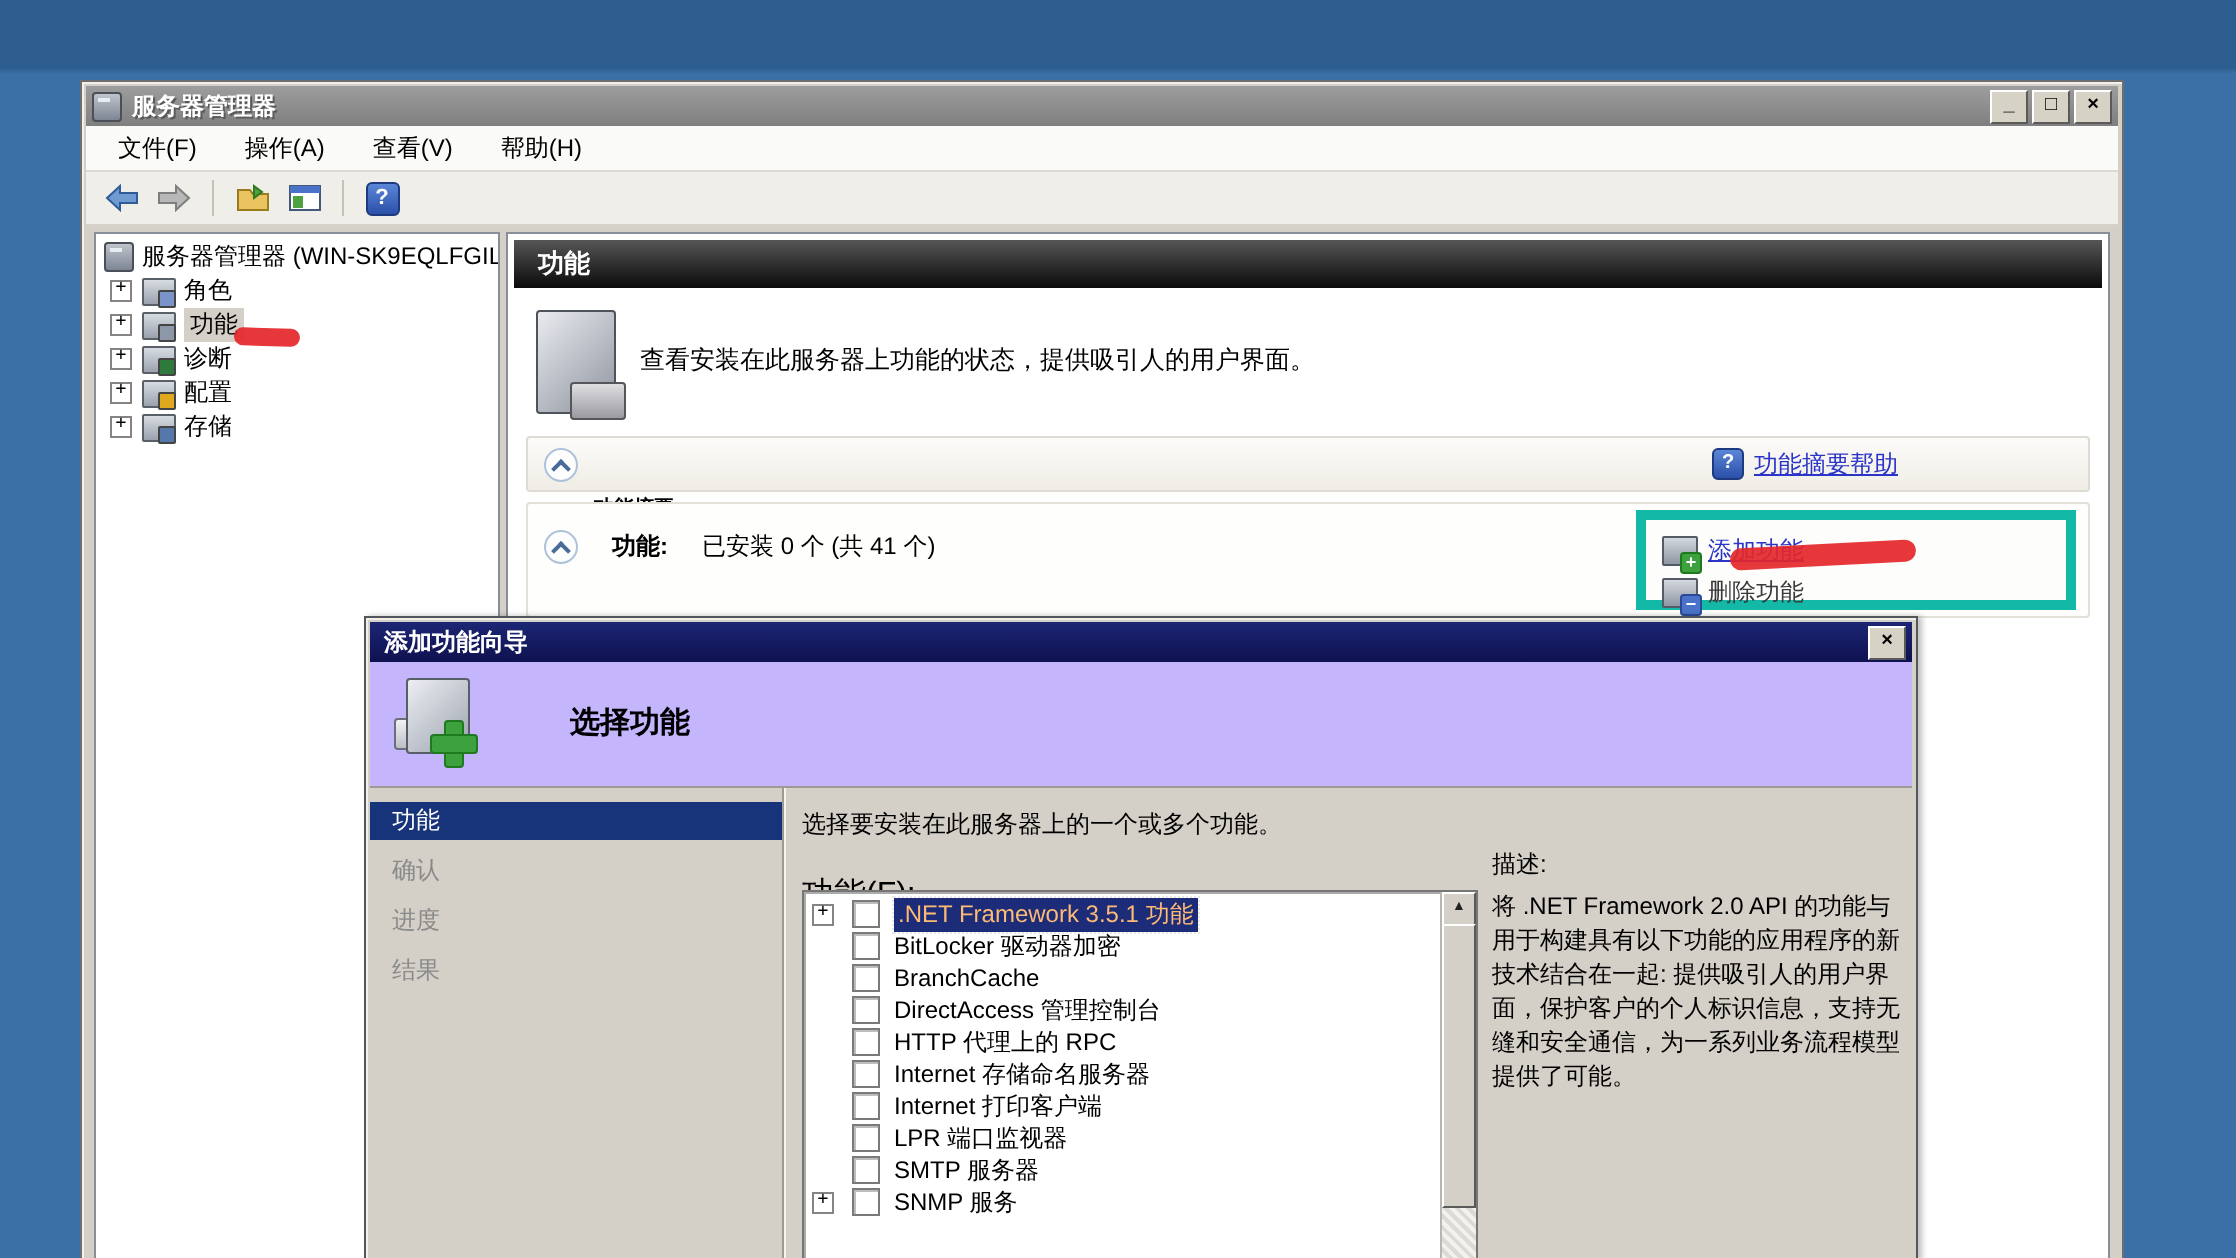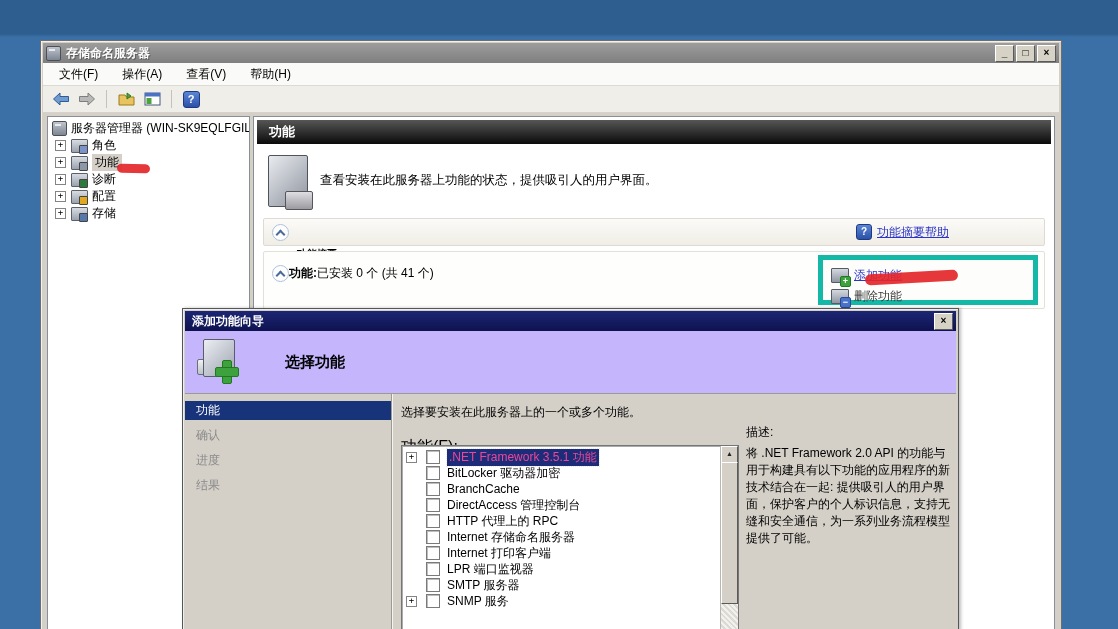--- a/index.html
+++ b/index.html
@@ -66,21 +66,21 @@
   .s-head .s-title{font-weight:bold;font-size:10px;margin-left:8px;margin-top:44px;}
   .chev{width:15px;height:15px;border:1px solid #AEC2DA;border-radius:50%;background:#FDFDFD;
     position:relative;flex:none;}
   .chev::after{content:"";position:absolute;left:4px;top:6px;width:5px;height:5px;
     border-top:2px solid #4A6B9A;border-left:2px solid #4A6B9A;transform:rotate(45deg);}
   .s-head .spacer{flex:1;}
   .hl{display:flex;align-items:center;gap:5px;}
   a.bluelink{color:#2B35C8;text-decoration:underline;font-size:12px;cursor:pointer;}
   .s-body{margin-top:5px;height:56px;border:1px solid #E2E0D8;border-radius:2px;background:#FEFEFD;
     position:relative;}
-  .s-row{position:absolute;left:8px;top:13px;display:flex;align-items:center;gap:0;font-size:12px;}
+  .s-row{position:absolute;left:8px;top:13px;display:flex;align-items:center;gap:17px;font-size:12px;}
   .s-row b{font-size:12px;}
   .links-box{position:absolute;right:6px;top:3px;bottom:3px;width:202px;border:5px solid #14b8a6;
     background:#FDFDFC;padding:5px 0 0 8px;}
   .linkrow{display:flex;align-items:center;gap:5px;height:21px;}
   .srv-ico{width:16px;height:13px;position:relative;flex:none;
     background:linear-gradient(180deg,#D4D8DE,#8F97A4);border:1px solid #555B64;border-radius:1px;}
   .srv-ico::after{content:"+";position:absolute;right:-3px;bottom:-5px;width:9px;height:9px;
     background:#3DA23D;border:1px solid #1F7A1F;border-radius:2px;color:#FFF;font-size:9px;
     line-height:8px;text-align:center;font-weight:bold;}
   .srv-ico.minus::after{content:"−";background:#4A72C8;border-color:#2A4A98;}
@@ -117,21 +117,21 @@
   .d-desclabel{position:absolute;left:353px;top:30px;font-size:12px;}
   .listbox{position:absolute;left:8px;top:51px;width:336px;bottom:0;background:#FFF;
     border:1px solid #767676;box-shadow:inset 1px 1px 0 #ABABAB;overflow:hidden;}
   .lrow{display:flex;align-items:center;height:16px;margin-top:0;}
   .lrow:first-child{margin-top:3px;}
   .lrow .exp{margin-left:4px;}
   .lrow .noexp{width:11px;flex:none;margin-left:4px;}
   .cb{width:12px;height:12px;background:#FFF;border:1px solid #7A7A7A;
     box-shadow:inset 1px 1px 0 #BDBDBD;margin-left:9px;flex:none;}
   .lrow .flabel{margin-left:7px;font-size:12px;white-space:nowrap;}
-  .lrow .flabel.selected{background:#1C2C78;color:#ec4899;outline:1px dotted #E8E8E8;padding:0 2px;}
+  .lrow .flabel.selected{background:#1C2C78;color:#fdba74;outline:1px dotted #E8E8E8;padding:0 2px;}
   .vscroll{position:absolute;right:0;top:0;bottom:0;width:17px;
     background:repeating-linear-gradient(45deg,#F2F1EE 0 2px,#DCDAD4 2px 4px);border-left:1px solid #B8B6B0;}
   .sbtn{position:absolute;left:0;right:0;height:16px;background:#D4D0C8;border:1px solid;
     border-color:#FFF #5A5A5A #5A5A5A #FFF;font-size:7px;text-align:center;line-height:14px;color:#222;}
   .sthumb{position:absolute;left:0;right:0;top:16px;height:140px;background:#D4D0C8;border:1px solid;
     border-color:#FFF #5A5A5A #5A5A5A #FFF;}
   .d-desc{position:absolute;left:353px;top:51px;width:206px;font-size:12px;line-height:17px;}
   .d-desc a{display:inline-block;margin-bottom:1px;}
   
   .redmark{position:absolute;background:#E4262A;border-radius:6px;z-index:5;opacity:.92;}
@@ -140,21 +140,21 @@
   svg{display:block;}
 </style>
 </head>
 <body>
 
 <div id="desktop">
 
   <div id="win">
     <div class="titlebar">
       <span class="mini-pc"></span>
-      <span class="title">存储命名服务器</span>
+      <span class="title">服务器管理器</span>
       <span class="winbtns">
         <span class="wbtn">_</span>
         <span class="wbtn">□</span>
         <span class="wbtn">×</span>
       </span>
     </div>
     <div class="menubar">
       <span class="menuitem">文件(F)</span>
       <span class="menuitem">操作(A)</span>
       <span class="menuitem">查看(V)</span>

